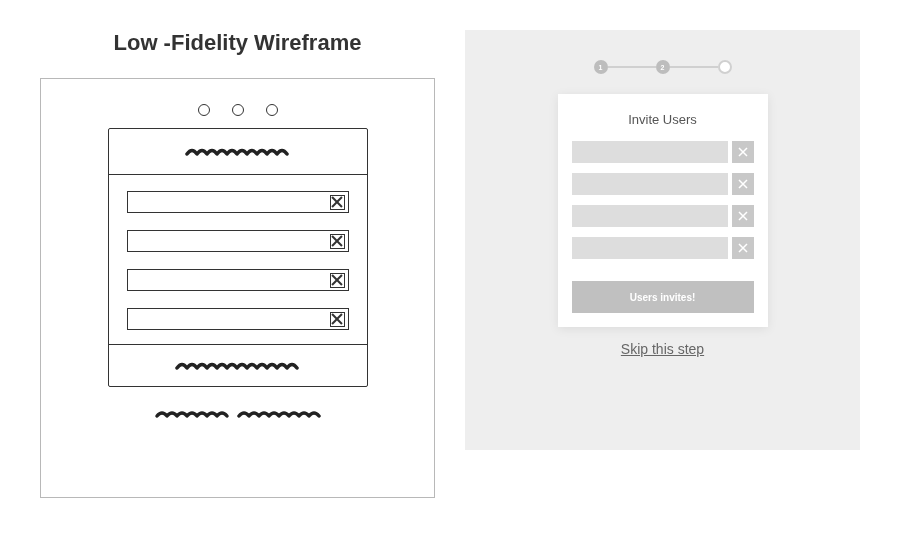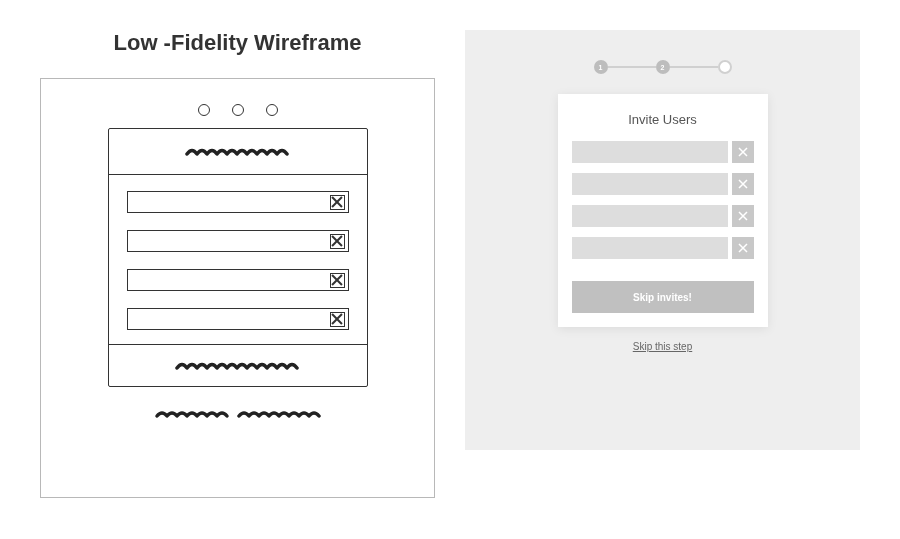--- a/index.html
+++ b/index.html
@@ -196,21 +196,21 @@
       background: #c0c0c0;
       display: flex;
       align-items: center;
       justify-content: center;
       font-size: 10px;
       font-weight: 600;
       color: #fff;
     }
     .hifi-skip {
       margin-top: 14px;
-      font-size: 10px;
+      font-size: 14px;
       color: #666;
       text-decoration: underline;
     }
   </style>
 </head>
 <body>
 
 <div class="panel">
   <div class="panel-title">Low -Fidelity Wireframe</div>
   <div class="frame lofi-frame">
@@ -292,17 +292,17 @@
         </div>
         <div class="hifi-row">
           <div class="hifi-input"></div>
           <div class="hifi-close">
             <svg width="10" height="10" viewBox="0 0 10 10">
                 <path d="M1 1 L9 9 M9 1 L1 9" stroke="#fff" stroke-width="1.5"></path>
               </svg>
           </div>
         </div>
       </div>
-      <div class="hifi-button">Skip invites!</div>
+      <div class="hifi-button">Users invites!</div>
     </div>
     <div class="hifi-skip">Skip this step</div>
   </div>
 </div>
 
 </body></html>

